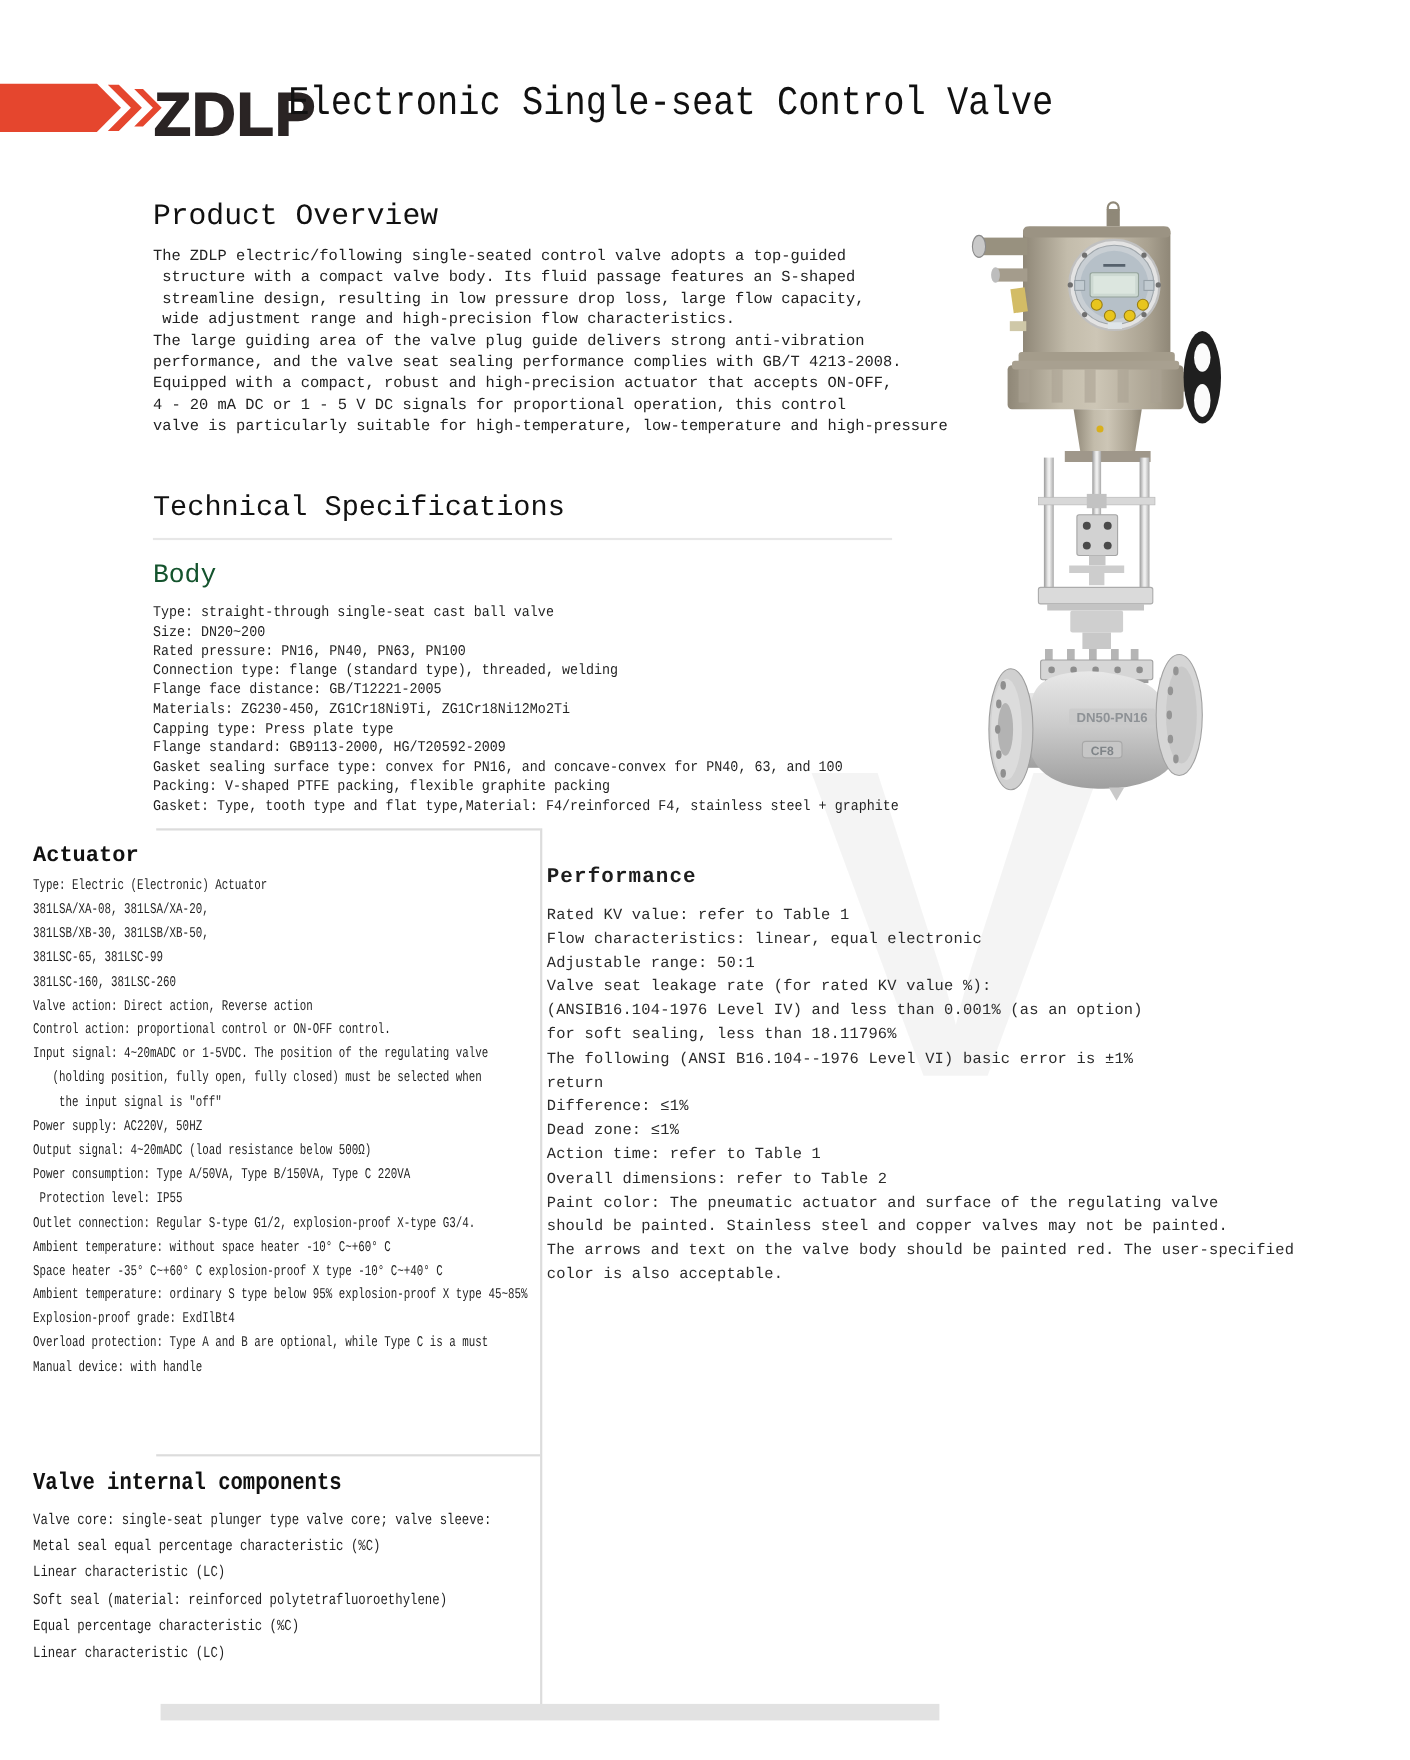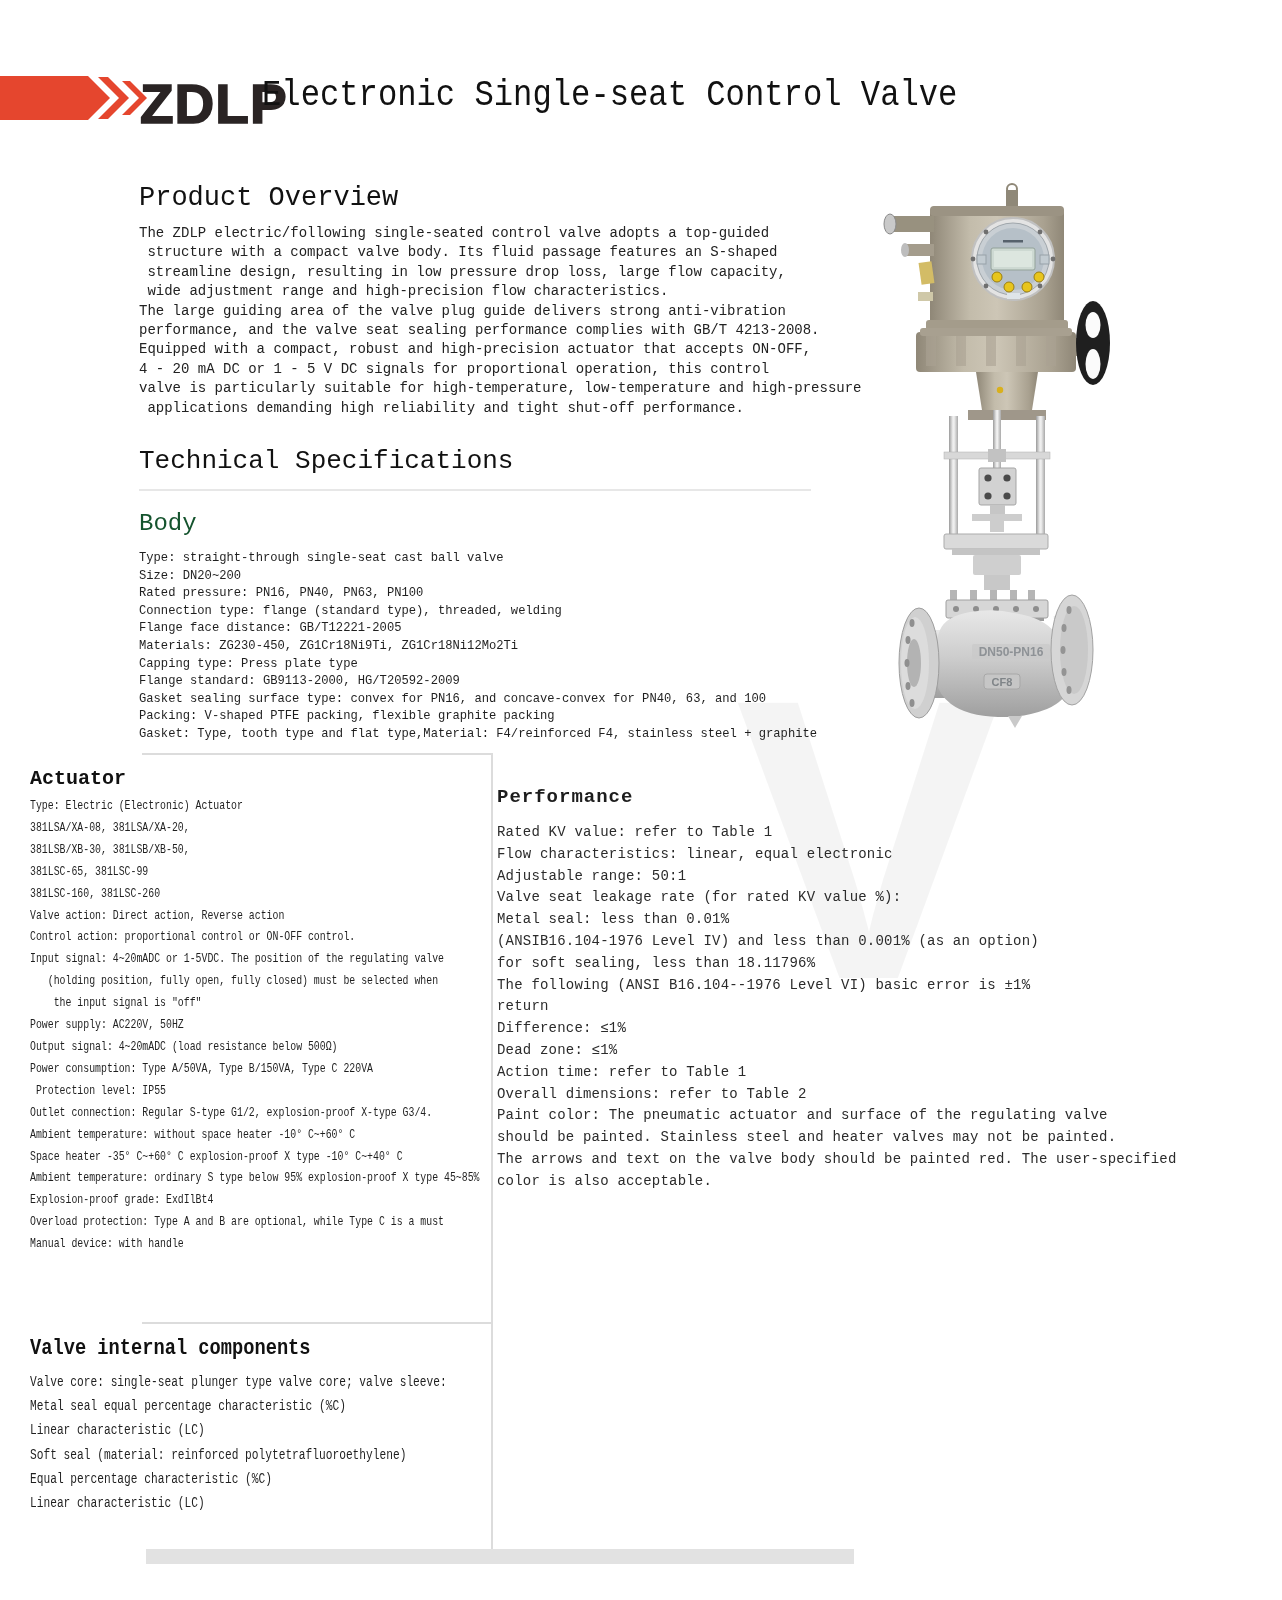--- a/index.html
+++ b/index.html
@@ -61,21 +61,20 @@
   <div class="abs overview-list lines z1">
       <div class="line">The ZDLP electric/following single-seated control valve adopts a top-guided</div>
       <div class="line"> structure with a compact valve body. Its fluid passage features an S-shaped</div>
       <div class="line"> streamline design, resulting in low pressure drop loss, large flow capacity,</div>
       <div class="line"> wide adjustment range and high-precision flow characteristics.</div>
       <div class="line">The large guiding area of the valve plug guide delivers strong anti-vibration</div>
       <div class="line">performance, and the valve seat sealing performance complies with GB/T 4213-2008.</div>
       <div class="line">Equipped with a compact, robust and high-precision actuator that accepts ON-OFF,</div>
       <div class="line">4 - 20 mA DC or 1 - 5 V DC signals for proportional operation, this control</div>
       <div class="line">valve is particularly suitable for high-temperature, low-temperature and high-pressure</div>
-      <div class="line"> applications demanding high reliability and tight shut-off performance.</div>
     </div>
 
   <div class="abs h-tech z1">Technical Specifications</div>
   <div class="abs rule-tech"></div>
 
   <div class="abs h-body z1">Body</div>
   <div class="abs body-list lines z1">
       <div class="line">Type: straight-through single-seat cast ball valve</div>
       <div class="line">Size: DN20~200</div>
       <div class="line">Rated pressure: PN16, PN40, PN63, PN100</div>
@@ -117,31 +116,30 @@
       <div class="line">Overload protection: Type A and B are optional, while Type C is a must</div>
       <div class="line">Manual device: with handle</div>
     </div>
 
   <div class="abs h-performance z1">Performance</div>
   <div class="abs performance-list lines z1">
       <div class="line">Rated KV value: refer to Table 1</div>
       <div class="line">Flow characteristics: linear, equal electronic</div>
       <div class="line">Adjustable range: 50:1</div>
       <div class="line">Valve seat leakage rate (for rated KV value %):</div>
-      <div class="line">Metal seal: less than 0.01%</div>
       <div class="line">(ANSIB16.104-1976 Level IV) and less than 0.001% (as an option)</div>
       <div class="line">for soft sealing, less than 18.11796%</div>
       <div class="line">The following (ANSI B16.104--1976 Level VI) basic error is ±1%</div>
       <div class="line">return</div>
       <div class="line">Difference: ≤1%</div>
       <div class="line">Dead zone: ≤1%</div>
       <div class="line">Action time: refer to Table 1</div>
       <div class="line">Overall dimensions: refer to Table 2</div>
       <div class="line">Paint color: The pneumatic actuator and surface of the regulating valve</div>
-      <div class="line">should be painted. Stainless steel and heater valves may not be painted.</div>
+      <div class="line">should be painted. Stainless steel and copper valves may not be painted.</div>
       <div class="line">The arrows and text on the valve body should be painted red. The user-specified</div>
       <div class="line">color is also acceptable.</div>
     </div>
 
   <div class="abs h-valve-int z1">Valve internal components</div>
   <div class="abs valveint-list lines z1">
       <div class="line">Valve core: single-seat plunger type valve core; valve sleeve:</div>
       <div class="line">Metal seal equal percentage characteristic (%C)</div>
       <div class="line">Linear characteristic (LC)</div>
       <div class="line">Soft seal (material: reinforced polytetrafluoroethylene)</div>

